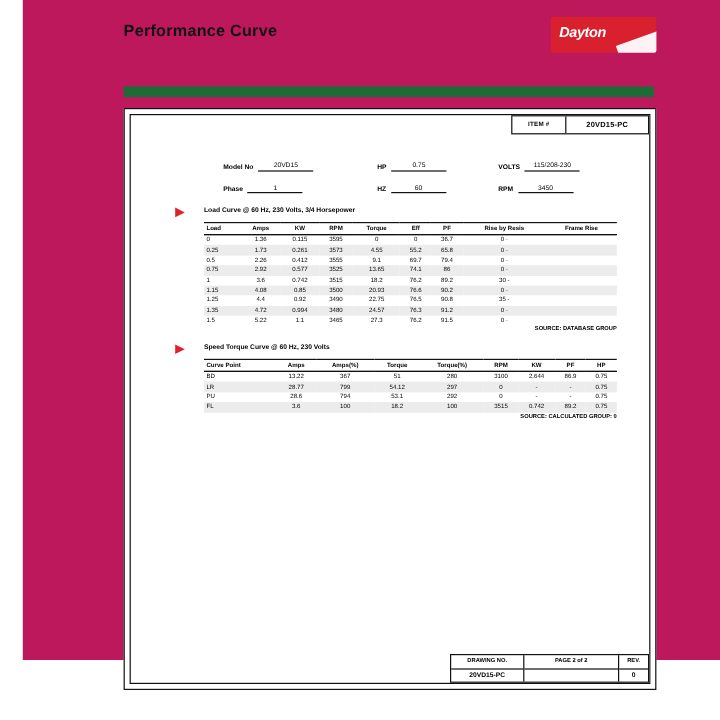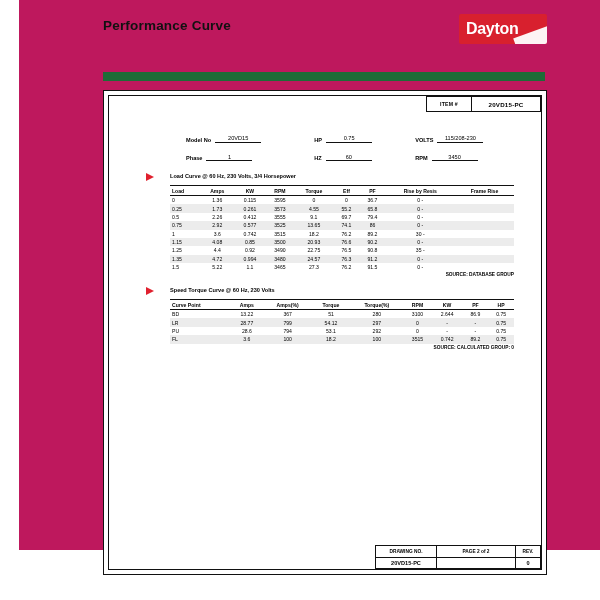--- a/index.html
+++ b/index.html
@@ -42,22 +42,23 @@
     height: 30px;
     background: #d8202e;
     border-radius: 2px;
     overflow: hidden;
   }
   .brand-badge .brand-text {
     position: absolute;
     left: 7px;
     top: 6px;
     color: #fff;
-    font-size: 16px;
-    font-weight: bold;
+    font-size: 12px;
+    font-weight: bold;
+    font-style: italic;
     letter-spacing: -0.3px;
   }
   .brand-badge .brand-swoosh {
     position: absolute;
     right: -14px;
     bottom: -16px;
     width: 44px;
     height: 30px;
     background: #ffffff;
     transform: rotate(-20deg);

